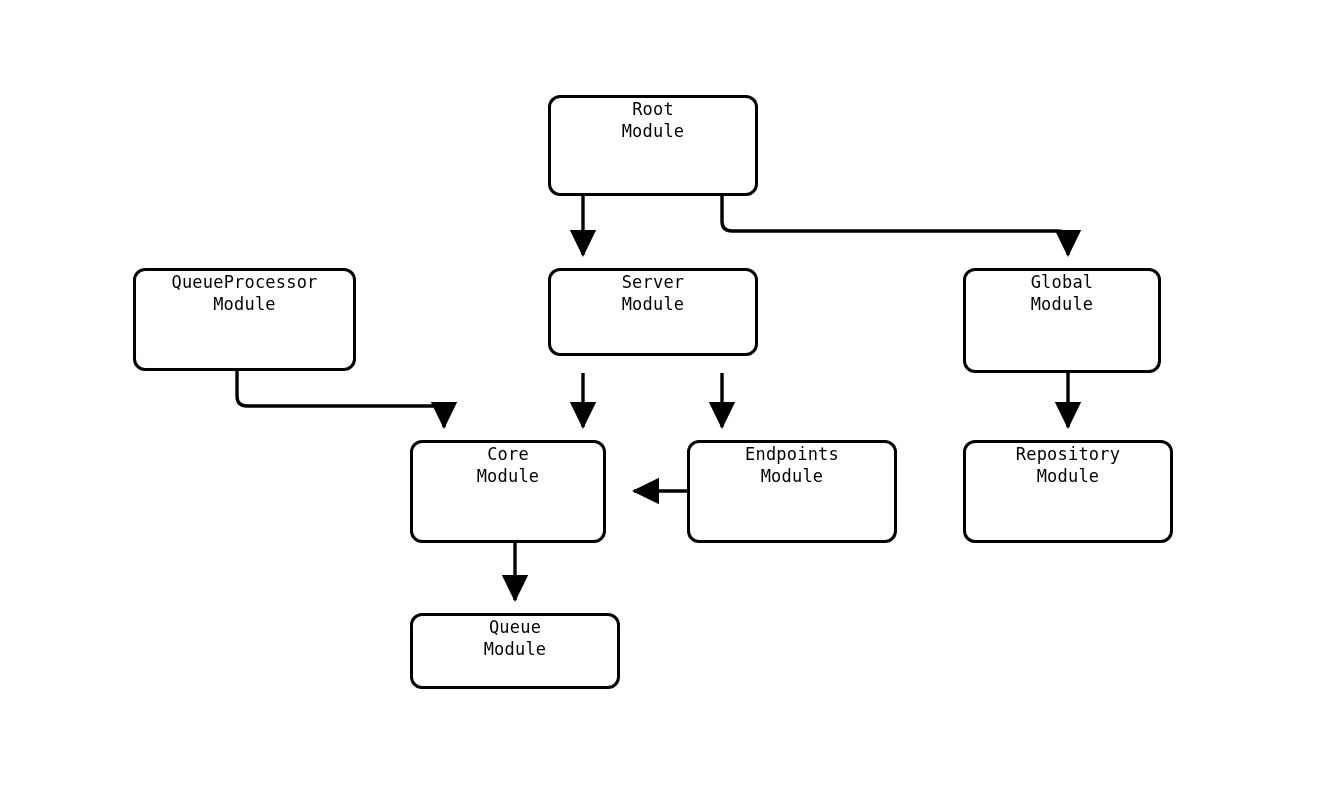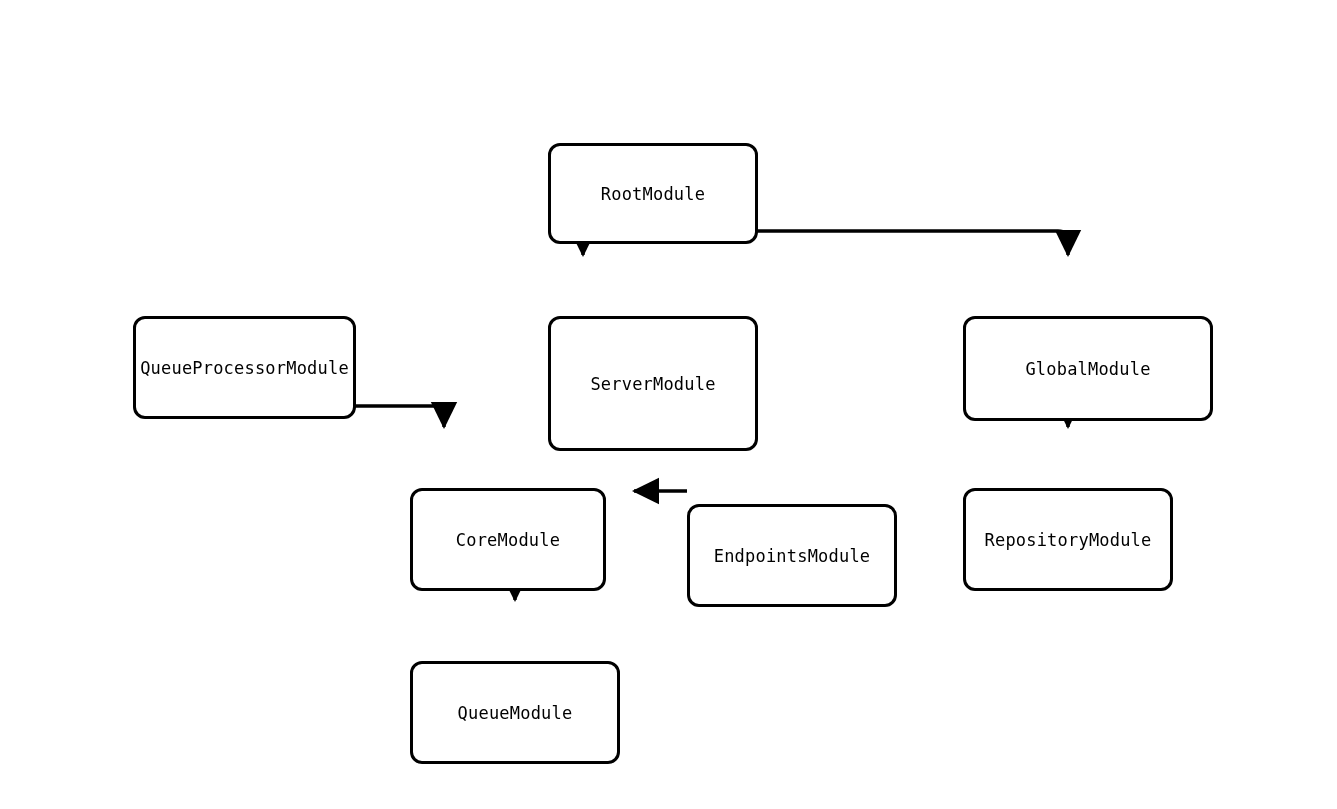--- a/index.html
+++ b/index.html
@@ -27,25 +27,23 @@
     width: 1337px;
     height: 809px;
   }
   .node {
     position: absolute;
     box-sizing: border-box;
     background: #ffffff;
     border: 3px solid #000000;
     border-radius: 12px;
     display: flex;
-    flex-direction: row;
+    flex-direction: column;
     align-items: center;
-    justify-content: center;
     z-index: 2;
-    margin-top: 48px;
   }
   .node-label {
     font-family: "DejaVu Sans Mono", "Liberation Mono", monospace;
     font-size: 17px;
     line-height: 22px;
     color: #000000;
     text-align: center;
     white-space: pre;
     letter-spacing: 0.2px;
   }
@@ -82,43 +80,43 @@
   <div class="node" style="left:548px; top:95px; width:210px; height:101px;">
     <div class="node-label">Root</div>
     <div class="node-label">Module</div>
   </div>
 
   <div class="node" style="left:133px; top:268px; width:223px; height:103px;">
     <div class="node-label">QueueProcessor</div>
     <div class="node-label">Module</div>
   </div>
 
-  <div class="node" style="left:548px; top:268px; width:210px; height:135px;">
+  <div class="node" style="left:548px; top:268px; width:210px; height:88px;">
     <div class="node-label">Server</div>
     <div class="node-label">Module</div>
   </div>
 
-  <div class="node" style="left:963px; top:268px; width:250px; height:105px;">
+  <div class="node" style="left:963px; top:268px; width:198px; height:105px;">
     <div class="node-label">Global</div>
     <div class="node-label">Module</div>
   </div>
 
   <div class="node" style="left:410px; top:440px; width:196px; height:103px;">
     <div class="node-label">Core</div>
     <div class="node-label">Module</div>
   </div>
 
-  <div class="node" style="left:687px; top:456px; width:210px; height:103px;">
+  <div class="node" style="left:687px; top:440px; width:210px; height:103px;">
     <div class="node-label">Endpoints</div>
     <div class="node-label">Module</div>
   </div>
 
   <div class="node" style="left:963px; top:440px; width:210px; height:103px;">
     <div class="node-label">Repository</div>
     <div class="node-label">Module</div>
   </div>
 
-  <div class="node" style="left:410px; top:613px; width:210px; height:103px;">
+  <div class="node" style="left:410px; top:613px; width:210px; height:76px;">
     <div class="node-label">Queue</div>
     <div class="node-label">Module</div>
   </div>
 
 </div>
 
 </body></html>

